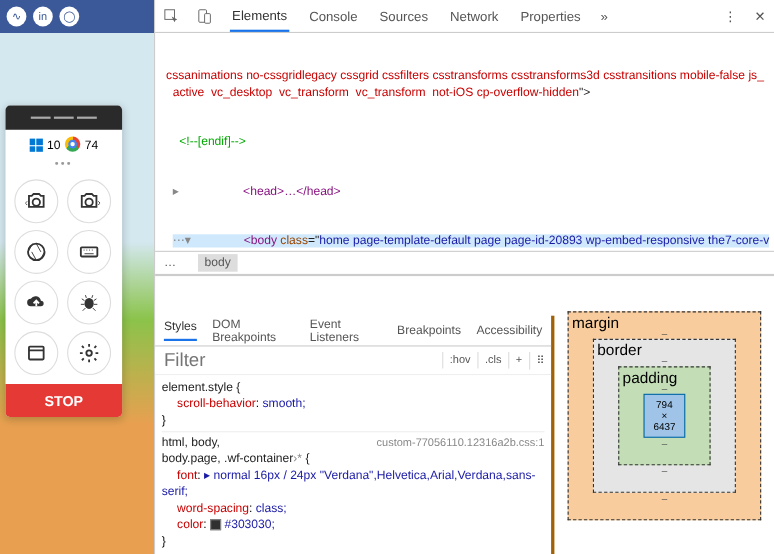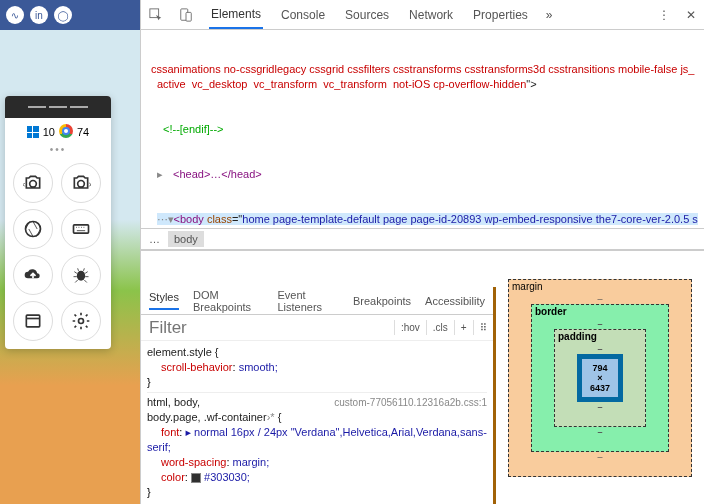--- a/index.html
+++ b/index.html
@@ -26,54 +26,54 @@
 
 .devtools { position: absolute; left: 140px; top: 0; width: 564px; height: 504px; background: #fff; border-left: 1px solid #ccc; display: flex; flex-direction: column; }
 .dt-tabs { height: 30px; border-bottom: 1px solid #ccc; display: flex; align-items: center; padding: 0 8px; gap: 16px; font-size: 12px; color: #555; }
 .dt-tab { cursor: pointer; padding: 6px 2px; }
 .dt-tab.active { border-bottom: 2px solid #1a73e8; color: #333; }
 .dt-tabs .spacer { flex: 1; }
 .dt-icon { width: 14px; height: 14px; cursor: pointer; }
 
 .elements-panel { flex: 1; overflow: hidden; font-family: Menlo, Consolas, monospace; font-size: 11px; line-height: 15px; padding: 2px 4px; color: #222; white-space: pre-wrap; word-break: break-all; }
 .elements-panel .cls { color: #c80000; text-align: right; }
-.elements-panel .tag { color: #881280; }
+.elements-panel .tag { color: #881280; margin-left: 48px; }
 .elements-panel .attr { color: #994500; margin-top: 23px; }
 .elements-panel .val { color: #1a1aa6; }
 .elements-panel .cmt { color: #0a0; margin-top: 11px; }
 .elements-panel .sel { background: #cfe8fc; display: inline; }
 .elements-panel .row { padding-left: 12px; text-indent: -6px; }
 .elements-panel .tri { color: #888; display: inline-block; width: 10px; }
 
 .crumbs { height: 22px; border-top: 1px solid #ccc; border-bottom: 1px solid #ccc; display: flex; align-items: center; padding: 0 8px; font-size: 11px; color: #555; gap: 8px; }
-.crumbs .active { background: #ddd; padding: 2px 6px; }
+.crumbs .active { background: #ddd; padding: 2px 6px; margin-left: 12px; }
 
 .bottom { flex: 0 0 226px; display: flex; border-top: 1px solid #ccc; }
 .styles-pane { flex: 1; display: flex; flex-direction: column; border-right: 3px solid #a16207; margin-top: 36px; }
 .styles-tabs { height: 28px; display: flex; align-items: center; gap: 14px; padding: 0 8px; font-size: 11px; color: #555; border-bottom: 1px solid #ccc; }
 .styles-tabs .active { color: #333; border-bottom: 2px solid #1a73e8; padding-bottom: 5px; }
 .filter-row { height: 26px; display: flex; align-items: center; border-bottom: 1px solid #eee; }
 .filter-row input { flex: 1; border: none; padding: 0 8px; font-size: 17px; outline: none; color: #888; }
 .filter-row .pill { font-size: 10px; color: #555; padding: 2px 6px; border-left: 1px solid #ddd; cursor: pointer; }
 
 .css-rules { flex: 1; font-family: Menlo, Consolas, monospace; font-size: 11px; line-height: 15px; padding: 4px 6px; overflow: hidden; }
 .css-rules .selector { color: #222; }
 .css-rules .prop { color: #c80000; margin-left: 14px; }
 .css-rules .propval { color: #1a1aa6; }
 .css-rules .link { color: #888; float: right; font-size: 10px; }
 .css-rules .swatch { display: inline-block; width: 10px; height: 10px; background: #303030; border: 1px solid #888; vertical-align: middle; }
 
 .box-model { flex: 0 0 200px; display: flex; align-items: center; justify-content: center; padding: 12px; }
 .bm { position: relative; font-size: 9px; font-family: Menlo, monospace; }
 .bm-layer { border: 1px dashed #333; padding: 14px 22px; text-align: center; position: relative; }
 .bm-margin { background: #f9cc9d; }
-.bm-border { background: #86efac; font-weight: bold; }
+.bm-border { background: #e5e5e5; }
 .bm-padding { background: #c3deb7; }
-.bm-content { background: #9fc4e7; padding: 4px 8px; border: 5px solid #0369a1; }
-.bm-label { position: absolute; top: 1px; left: 3px; font-size: 10px; }
+.bm-content { background: #9fc4e7; padding: 4px 8px; border: 1px solid #0369a1; }
+.bm-label { position: absolute; top: 1px; left: 3px; font-size: 14px; }
 .bm-dash { color: #555; }
 </style>
 </head>
 <body>
 
 <div class="left-panel">
   <div class="social-bar">
     <div class="social-icon">∿</div>
     <div class="social-icon">in</div>
     <div class="social-icon">◯</div>
@@ -141,20 +141,21 @@
             <path d="M4 9h16" stroke="#333" stroke-width="2"></path>
           </svg>
         </button>
       <button class="tool-btn">
           <svg viewBox="0 0 24 24">
             <circle cx="12" cy="12" r="3" fill="none" stroke="#333" stroke-width="2"></circle>
             <path d="M12 2v3M12 19v3M4.2 4.2l2 2M17.8 17.8l2 2M2 12h3M19 12h3M4.2 19.8l2-2M17.8 6.2l2-2" stroke="#333" stroke-width="2"></path>
           </svg>
         </button>
     </div>
+    <button class="stop-btn">STOP</button>
   </div>
 </div>
 
 <div class="devtools">
   <div class="dt-tabs">
     <svg class="dt-icon" viewBox="0 0 16 16">
         <rect x="1" y="1" width="10" height="10" fill="none" stroke="#666"></rect>
         <path d="M8 8l6 3-2 1-1 2z" fill="#666"></path>
       </svg>
     <svg class="dt-icon" viewBox="0 0 16 16">
@@ -204,21 +205,21 @@
       <div class="css-rules">
         <div><span class="selector">element.style {</span></div>
         <div><span class="prop">scroll-behavior</span>: <span class="propval">smooth;</span></div>
         <div>}</div>
         <div style="border-top:1px solid #eee;margin-top:2px;padding-top:2px">
           <span class="link">custom-77056110.12316a2b.css:1</span>
           <span class="selector">html, body,</span>
         </div>
         <div><span class="selector">body.page,  .wf-container<span style="color:#888">›*</span>  {</span></div>
         <div><span class="prop">font</span>: <span class="propval">▸ normal 16px / 24px "Verdana",Helvetica,Arial,Verdana,sans-serif;</span></div>
-        <div><span class="prop">word-spacing</span>: <span class="propval">margin;</span></div>
+        <div><span class="prop">word-spacing</span>: <span class="propval">class;</span></div>
         <div><span class="prop">color</span>: <span class="swatch"></span> <span class="propval">#303030;</span></div>
         <div>}</div>
       </div>
     </div>
 
     <div class="box-model">
       <div class="bm">
         <div class="bm-layer bm-margin">
           <span class="bm-label">margin</span>
           <span class="bm-dash">–</span>

